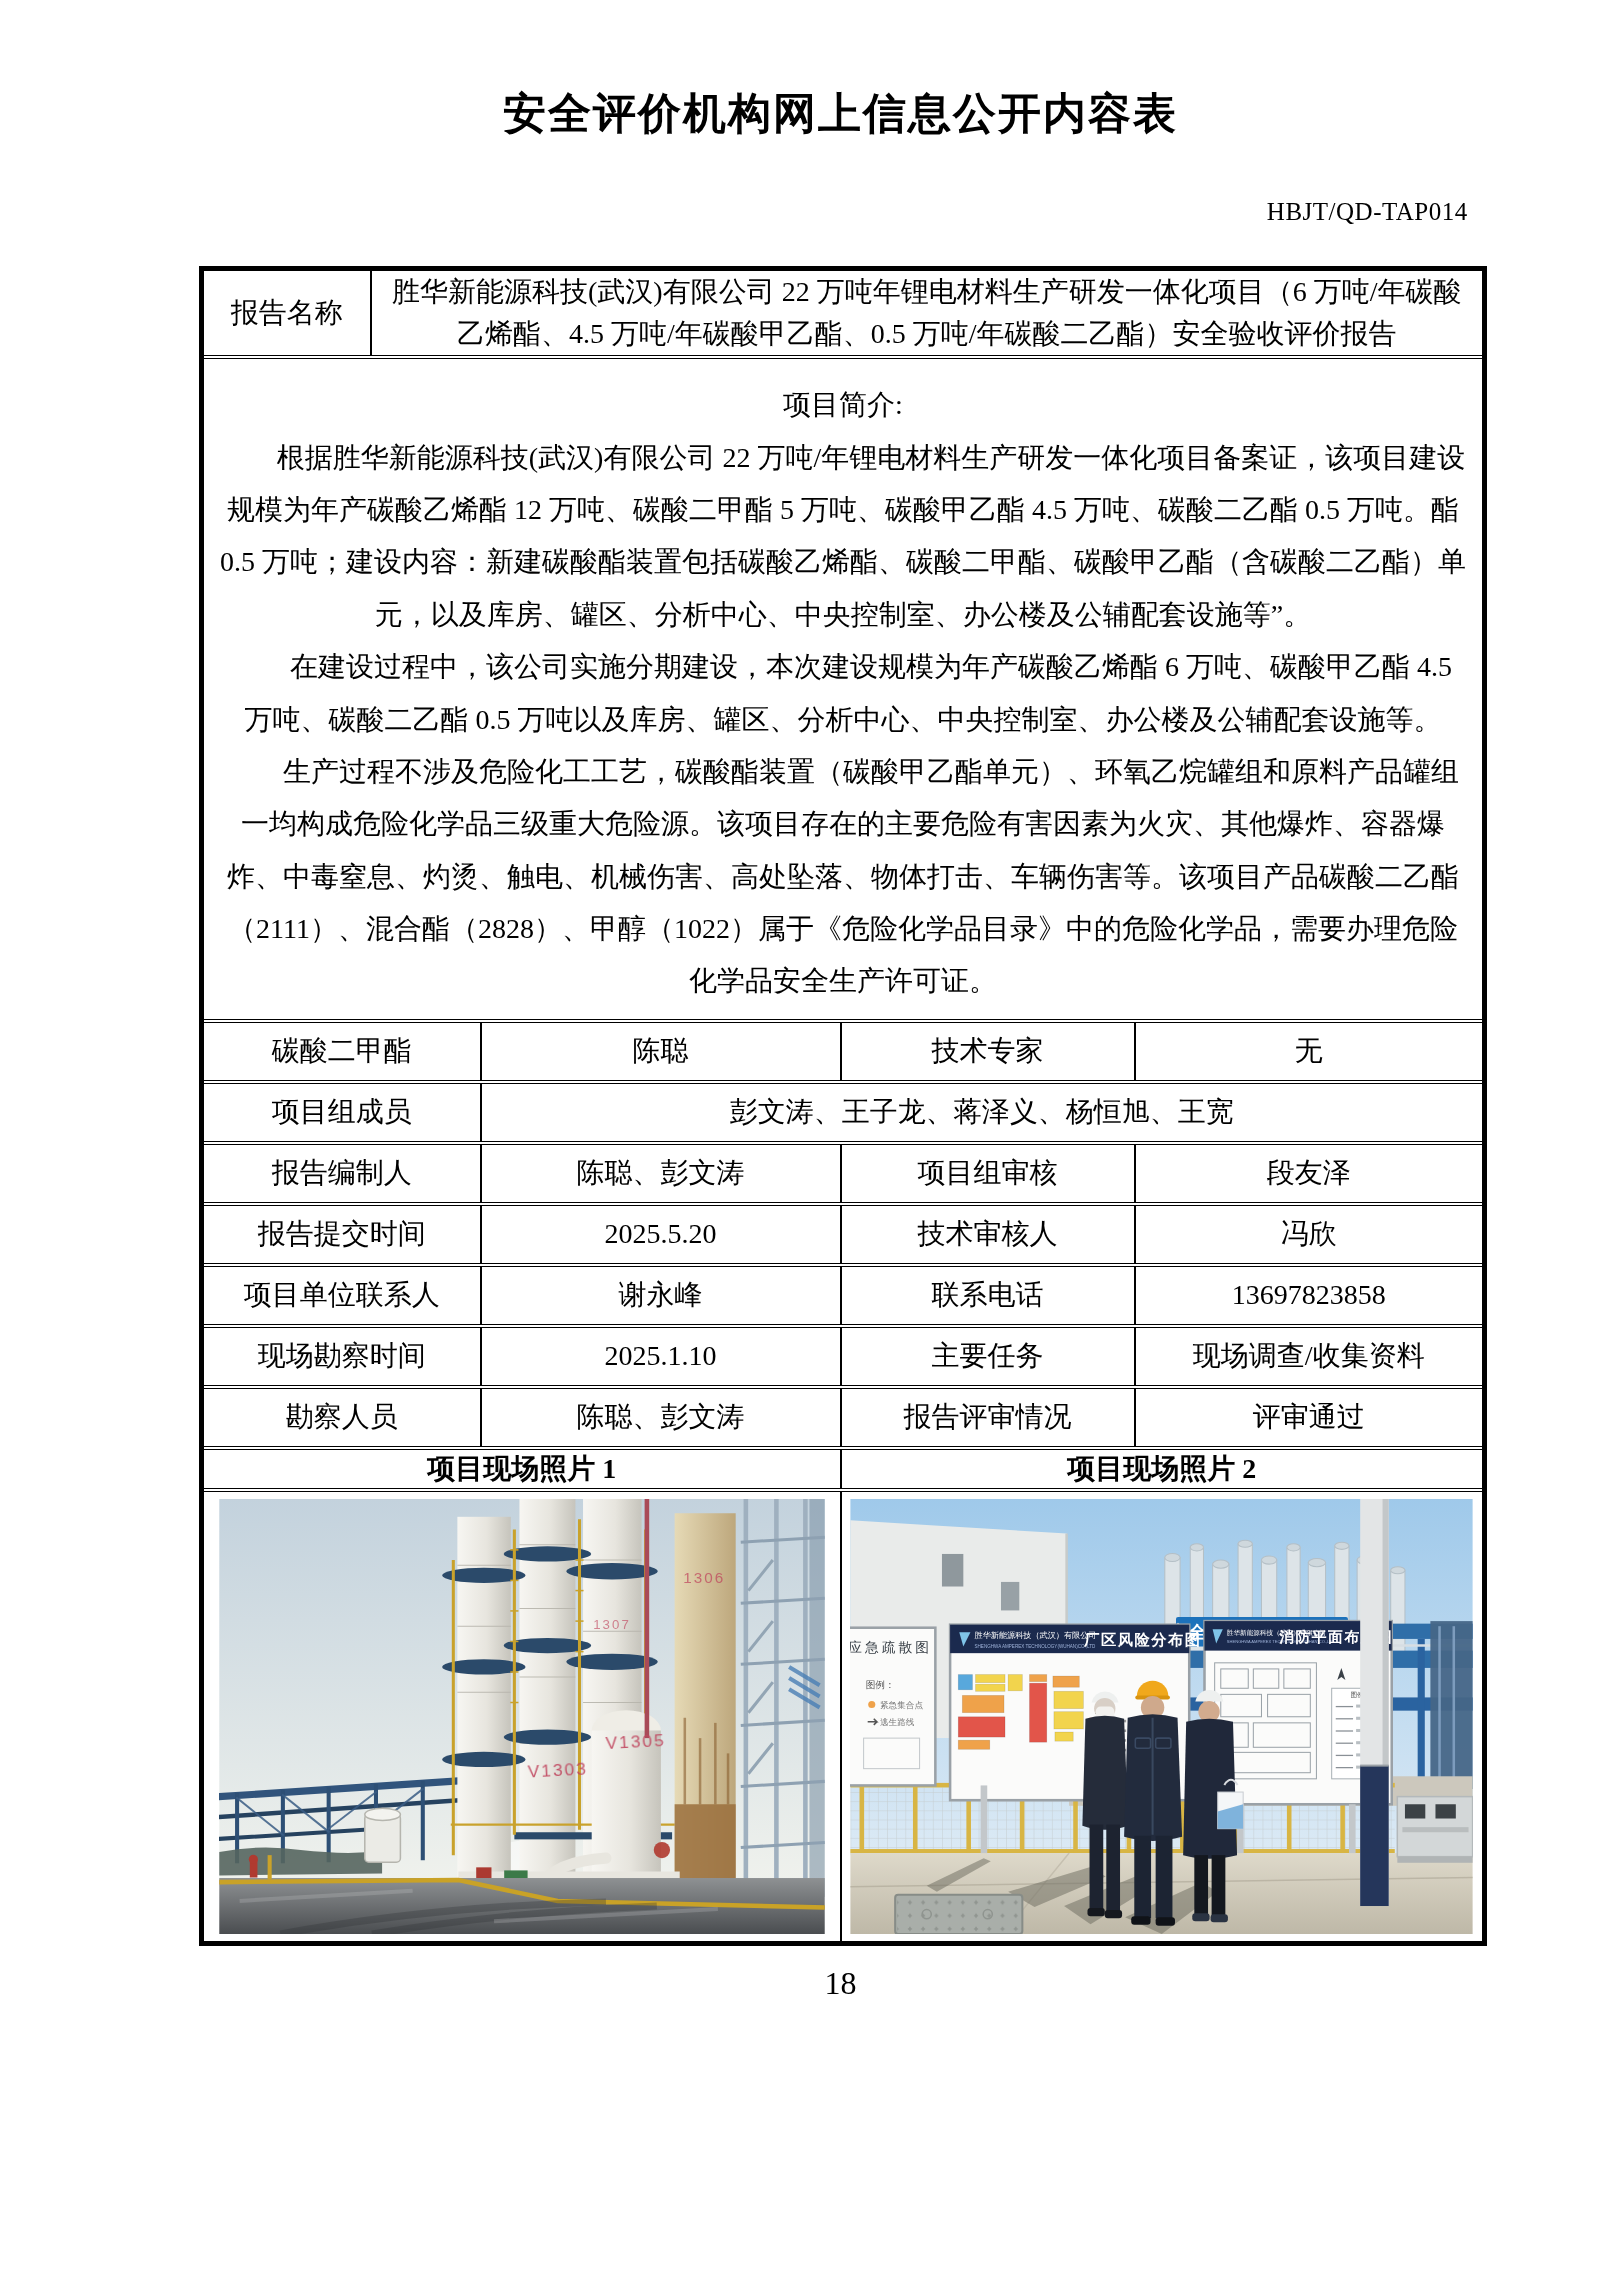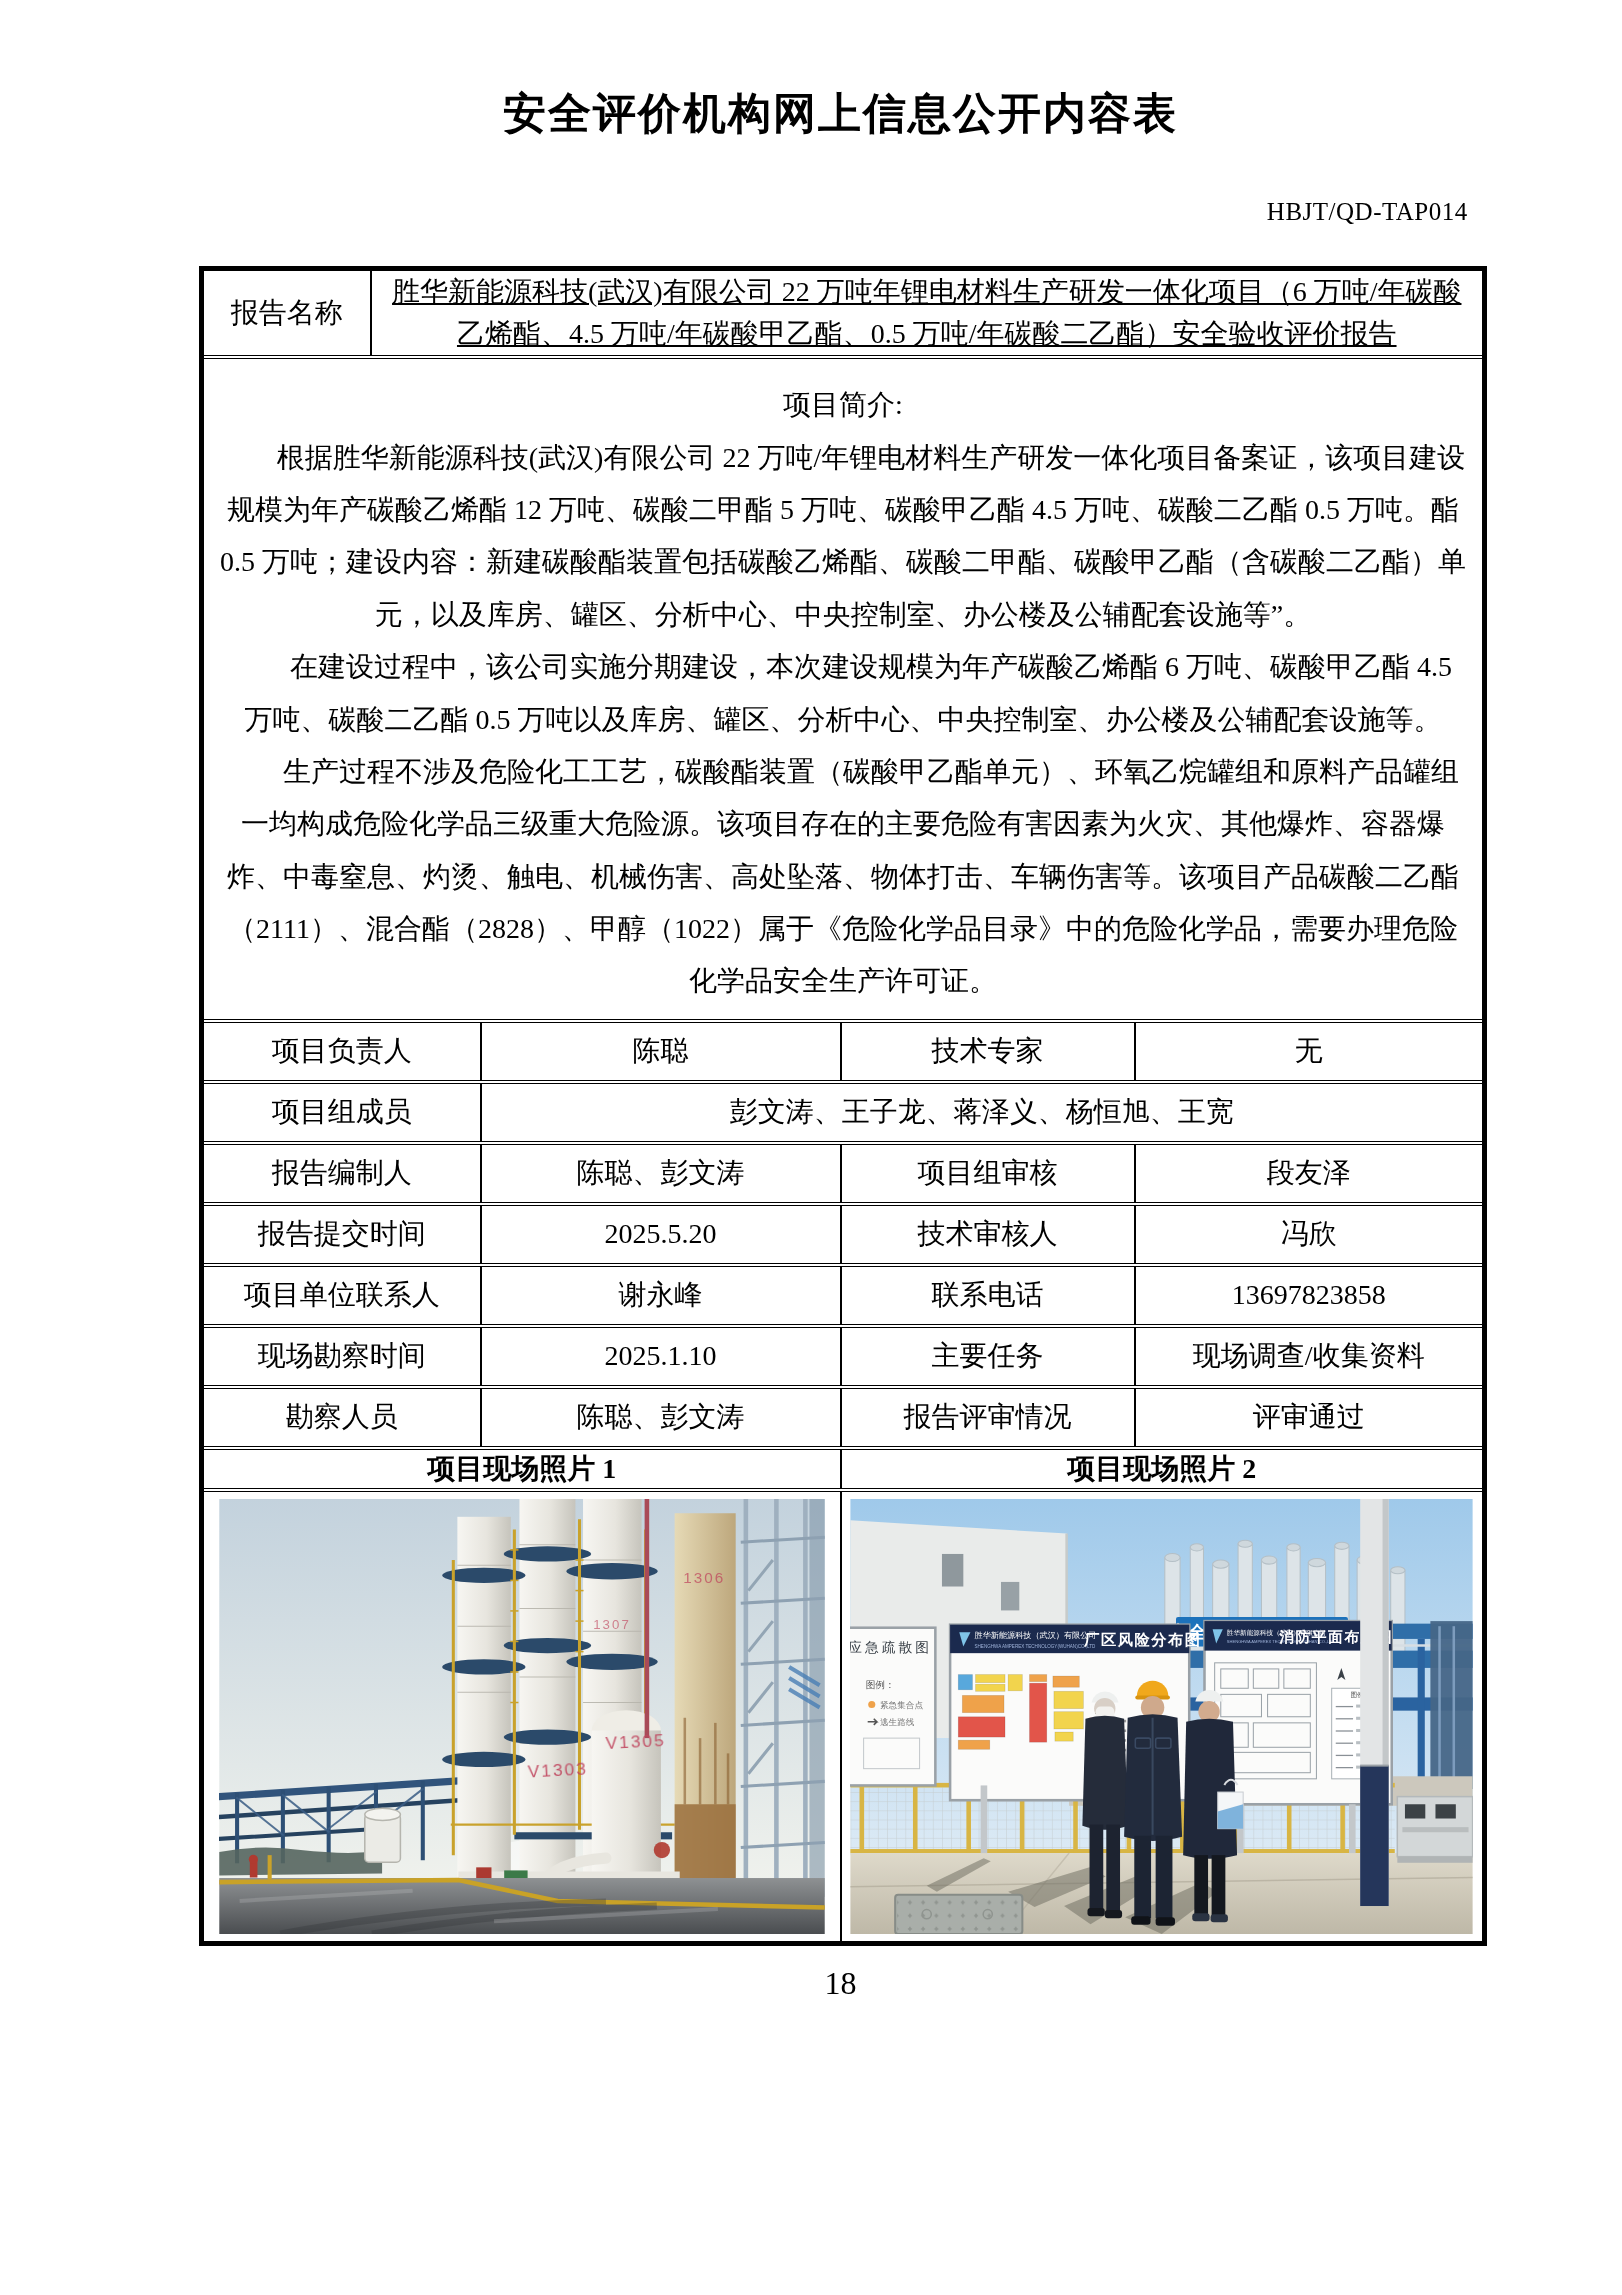--- a/index.html
+++ b/index.html
@@ -19,21 +19,21 @@
     font-size:25px; line-height:1.1; letter-spacing:0.5px;
   }
   table.main {
     margin-top:40px; width:1283px; border-collapse:collapse; table-layout:fixed;
     border:5.1px solid #000;
   }
   table.main tr { border-top:4.6px double #000; border-bottom:4.6px double #000; }
   table.main td { border-left:2px solid #000; border-right:2px solid #000;
     font-size:28px; text-align:center; vertical-align:middle; }
   td.name-label { height:82px; }
-  td.name-value { height:82px; line-height:1.5; padding:0 11.2px;text-decoration:underline; }
+  td.name-value { height:82px; line-height:1.5; padding:0 11.2px; }
   td.intro-cell { height:664px; vertical-align:top; text-align:left; padding:9.2px 15.3px 0 15.3px; }
   .intro-label { line-height:1.87; }
   .intro-cell p { text-indent:2em; line-height:1.87; }
   tr.r-info td { height:61px; }
   tr.r-caption td { height:30px; font-weight:bold; }
   tr.r-photos td { height:446px; vertical-align:top; padding-top:7.2px; }
   .page-num { margin-top:19px; text-align:center; font-size:32px; }
   svg text { font-family:"Liberation Sans","DejaVu Sans",sans-serif; }
 </style>
 </head>
@@ -62,21 +62,21 @@
     <tr>
       <td class="intro-cell" colspan="5">
         <div class="intro-label">项目简介:</div>
         <p>根据胜华新能源科技(武汉)有限公司 22 万吨/年锂电材料生产研发一体化项目备案证，该项目建设规模为年产碳酸乙烯酯 12 万吨、碳酸二甲酯 5 万吨、碳酸甲乙酯 4.5 万吨、碳酸二乙酯 0.5 万吨。酯 0.5 万吨；建设内容：新建碳酸酯装置包括碳酸乙烯酯、碳酸二甲酯、碳酸甲乙酯（含碳酸二乙酯）单元，以及库房、罐区、分析中心、中央控制室、办公楼及公辅配套设施等”。</p>
         <p>在建设过程中，该公司实施分期建设，本次建设规模为年产碳酸乙烯酯 6 万吨、碳酸甲乙酯 4.5 万吨、碳酸二乙酯 0.5 万吨以及库房、罐区、分析中心、中央控制室、办公楼及公辅配套设施等。</p>
         <p>生产过程不涉及危险化工工艺，碳酸酯装置（碳酸甲乙酯单元）、环氧乙烷罐组和原料产品罐组一均构成危险化学品三级重大危险源。该项目存在的主要危险有害因素为火灾、其他爆炸、容器爆炸、中毒窒息、灼烫、触电、机械伤害、高处坠落、物体打击、车辆伤害等。该项目产品碳酸二乙酯（2111）、混合酯（2828）、甲醇（1022）属于《危险化学品目录》中的危险化学品，需要办理危险化学品安全生产许可证。</p>
       </td>
     </tr>
 
     <tr class="r-info">
-      <td colspan="2">项目负责人</td>
+      <td colspan="2">碳酸二甲酯</td>
       <td>陈聪</td>
       <td>技术专家</td>
       <td>无</td>
     </tr>
 
     <tr class="r-info">
       <td colspan="2">项目组成员</td>
       <td colspan="3">彭文涛、王子龙、蒋泽义、杨恒旭、王宽</td>
     </tr>
 

